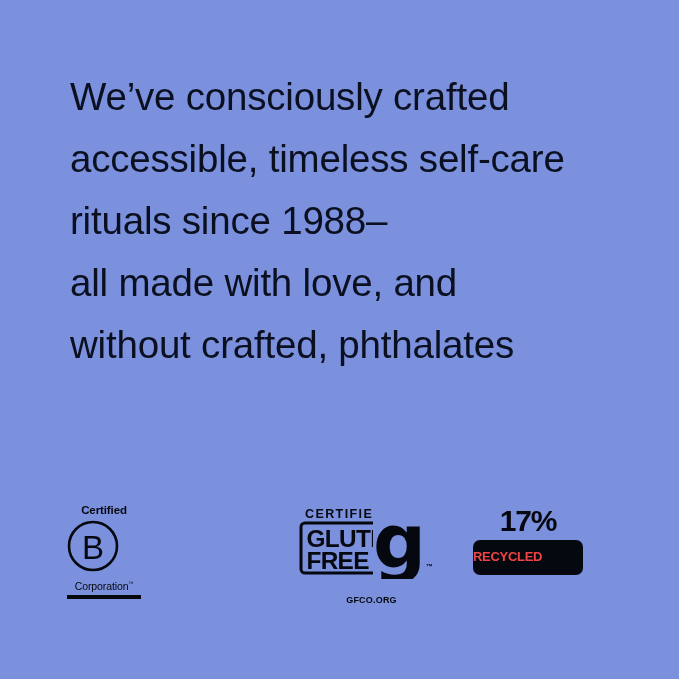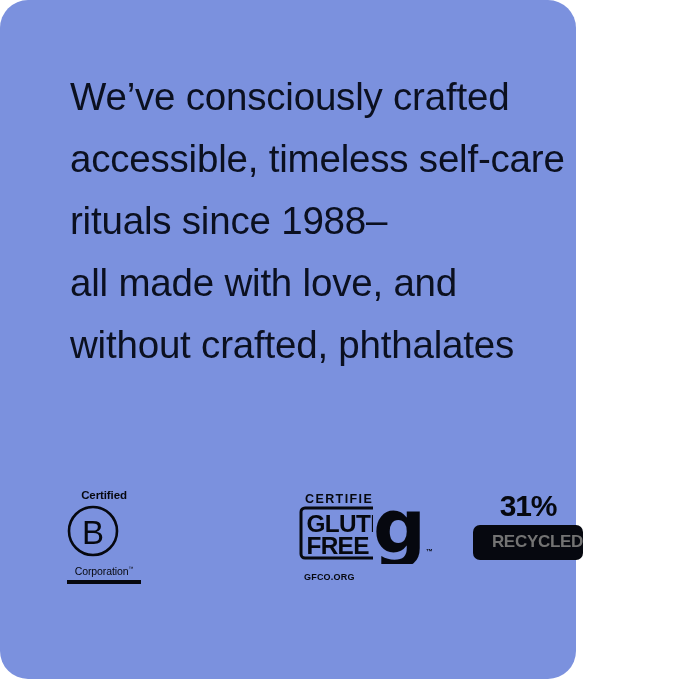--- a/index.html
+++ b/index.html
@@ -7,25 +7,24 @@
     padding: 0;
   }
   body {
     width: 679px;
     height: 679px;
     overflow: hidden;
     font-family: "Liberation Sans", sans-serif;
   }
   #page {
     position: relative;
-    width: 576px;
+    width: 679px;
     height: 679px;
     background: #7b91de;
     box-sizing: border-box;
-    border-radius: 28px;
   }
 
   
   .copy {
     position: absolute;
     left: 70px;
     top: 66px;
     width: 600px;
   }
   .copy-line {
@@ -35,21 +34,21 @@
     font-weight: 400;
     color: #0b1020;
     letter-spacing: -0.2px;
     white-space: nowrap;
   }
 
   
   .badges {
     position: absolute;
     left: 0;
-    top: 483px;
+    top: 498px;
     width: 679px;
     height: 110px;
   }
   .badge {
     position: absolute;
     color: #06080f;
   }
 
   
   #badge-bcorp { left: 66px; top: 6px; width: 76px; }
@@ -96,46 +95,47 @@
     line-height: 20px;
   }
 
   
   #badge-gluten { left: 299px; top: 7px; width: 140px; }
   .gf-art { width: 140px; height: 74px; display: block; }
   .gf-url {
     font-size: 9px;
     font-weight: 700;
     letter-spacing: 0.2px;
-    margin-top: 8px;
+    margin-top: 16px;
     line-height: 11px;
     padding-left: 5px;
+    text-align: center;
   }
 
   
   #badge-recycled { left: 473px; top: 6px; width: 110px; }
   .rb-pct {
     font-size: 30px;
     font-weight: 700;
     letter-spacing: -1.2px;
     text-align: center;
     line-height: 33px;
   }
   .rb-box {
     margin-top: 3px;
     background: #06080f;
     border-radius: 7px;
     padding: 7px 0 8px 0;
   }
   .rb-box-line {
-    color: #737373;
-    font-size: 17px;
+    color: #ef4444;
+    font-size: 13px;
     font-weight: 700;
     letter-spacing: -0.3px;
-    text-align: right;
+    text-align: left;
     line-height: 20px;
   }
 </style>
 </head>
 <body>
 
 <div id="page">
 
   <div class="copy">
     <div class="copy-line">We’ve consciously crafted</div>
@@ -174,20 +174,20 @@
         <g>
           <rect x="74" y="0" width="48" height="72" fill="#7b91de"></rect>
           <text x="74" y="62" font-family="DejaVu Sans, sans-serif" font-size="74" font-weight="700" fill="#06080f">g</text>
         </g>
         <text x="127" y="64" font-family="Liberation Sans, sans-serif" font-size="7" font-weight="700" fill="#06080f">™</text>
       </svg>
       <div class="gf-url">GFCO.ORG</div>
     </div>
 
     <div class="badge" id="badge-recycled">
-      <div class="rb-pct">31%</div>
+      <div class="rb-pct">17%</div>
       <div class="rb-box">
         <div class="rb-box-line">RECYCLED</div>
       </div>
     </div>
 
   </div>
 </div>
 
 </body></html>

